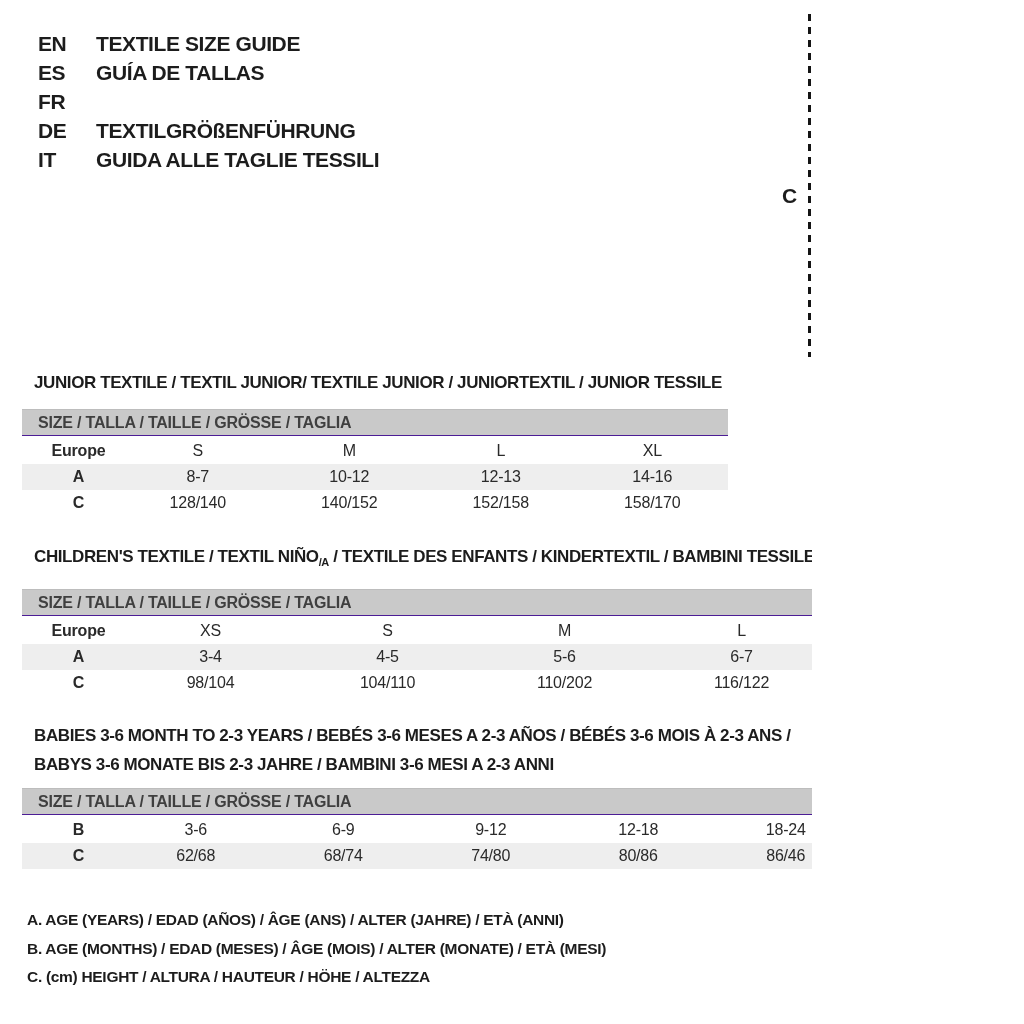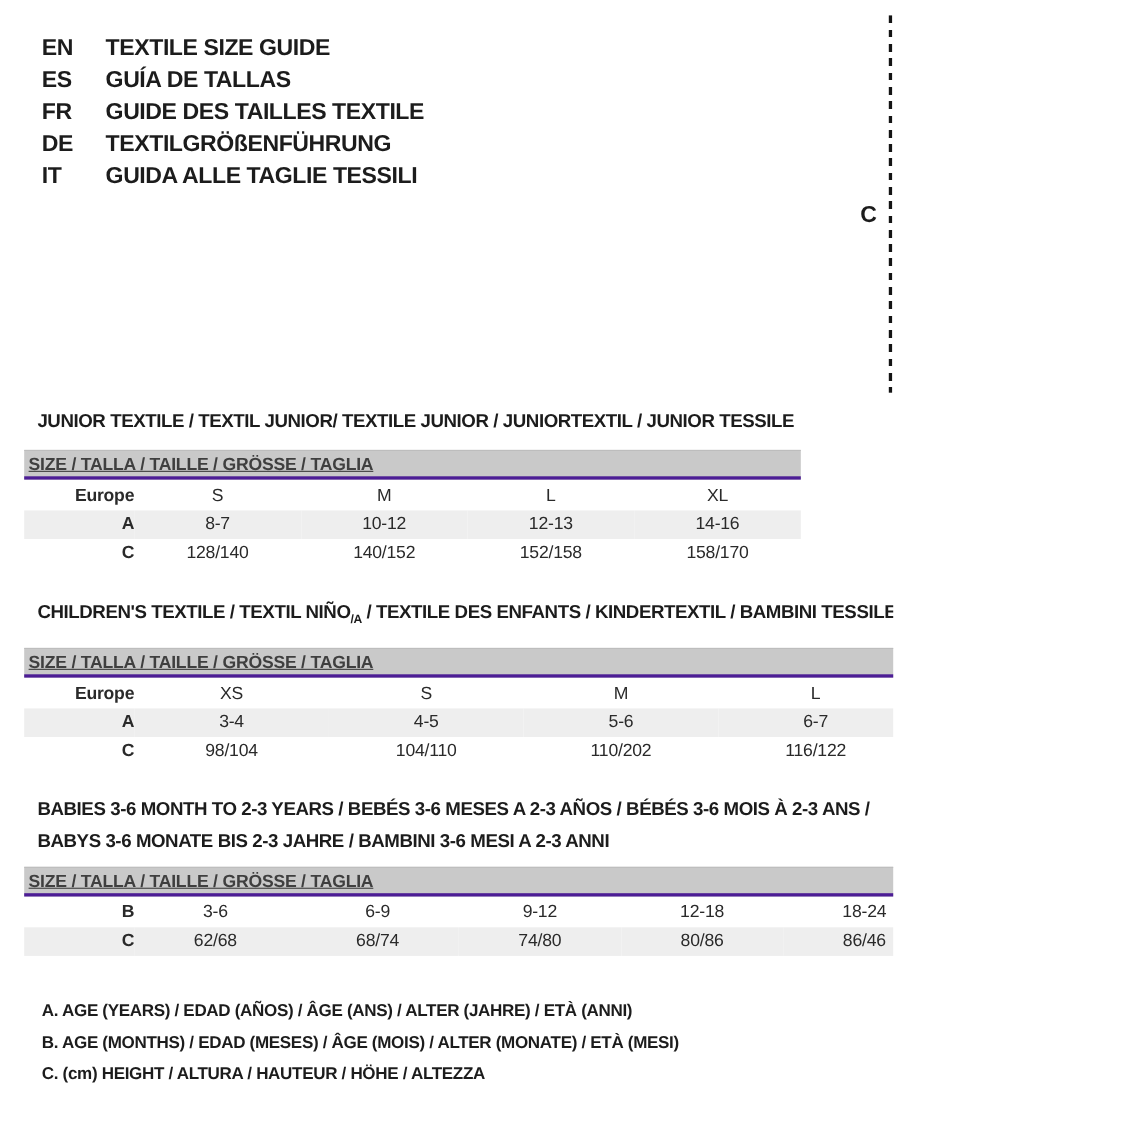--- a/index.html
+++ b/index.html
@@ -39,62 +39,60 @@
     font-size: 17px; font-weight: 700; letter-spacing: -0.4px;
     line-height: 29px; white-space: nowrap;
   }
   .sub-aa { font-size: 11px; position: relative; top: 4px; font-weight: 700; }
 
   
   .size-table-wrap { position: absolute; }
   .size-bar {
     background: #c9c9c9;
     border-top: 1px solid #bdbdbd;
-    border-bottom: 3px solid #4c1d95;
+    border-bottom: 1px solid #4c1d95;
     height: 27px; line-height: 25px;
-    padding-left: 4px;
+    padding-left: 16px;
     font-size: 16px; font-weight: 700; letter-spacing: -0.2px;
     color: #3f3f3f;
     margin-bottom: 2px;
-    text-decoration: underline;
   }
   table.size-table { border-collapse: collapse; table-layout: fixed; width: 100%; }
   table.size-table td {
     height: 26px; font-size: 16px; letter-spacing: -0.2px;
     text-align: center; vertical-align: middle; color: #2a2a2a;
   }
   table.size-table td.rowlabel {
-    text-align: right; padding-left: 13px; font-weight: 700; color: #2a2a2a;
+    text-align: center; padding-left: 13px; font-weight: 700; color: #2a2a2a;
   }
   tr.stripe td { background: #eeeeee; }
 
   
   .footnote {
-    position: absolute; left: 38px;
+    position: absolute; left: 27px;
     font-size: 15.5px; font-weight: 700; letter-spacing: -0.3px;
     white-space: nowrap;
   }
 </style>
 </head>
 <body>
 
 <div id="canvas">
 
   <div class="lang-list">
     <div class="lang-row">
       <span class="lang-code">EN</span>
       <span class="lang-label">TEXTILE SIZE GUIDE</span>
     </div>
     <div class="lang-row">
       <span class="lang-code">ES</span>
       <span class="lang-label">GUÍA DE TALLAS</span>
     </div>
     <div class="lang-row">
       <span class="lang-code">FR</span>
-      <span class="lang-label">GUIDE DES TAILLES TEXTILE</span>
     </div>
     <div class="lang-row">
       <span class="lang-code">DE</span>
       <span class="lang-label">TEXTILGRÖßENFÜHRUNG</span>
     </div>
     <div class="lang-row">
       <span class="lang-code">IT</span>
       <span class="lang-label">GUIDA ALLE TAGLIE TESSILI</span>
     </div>
   </div>

